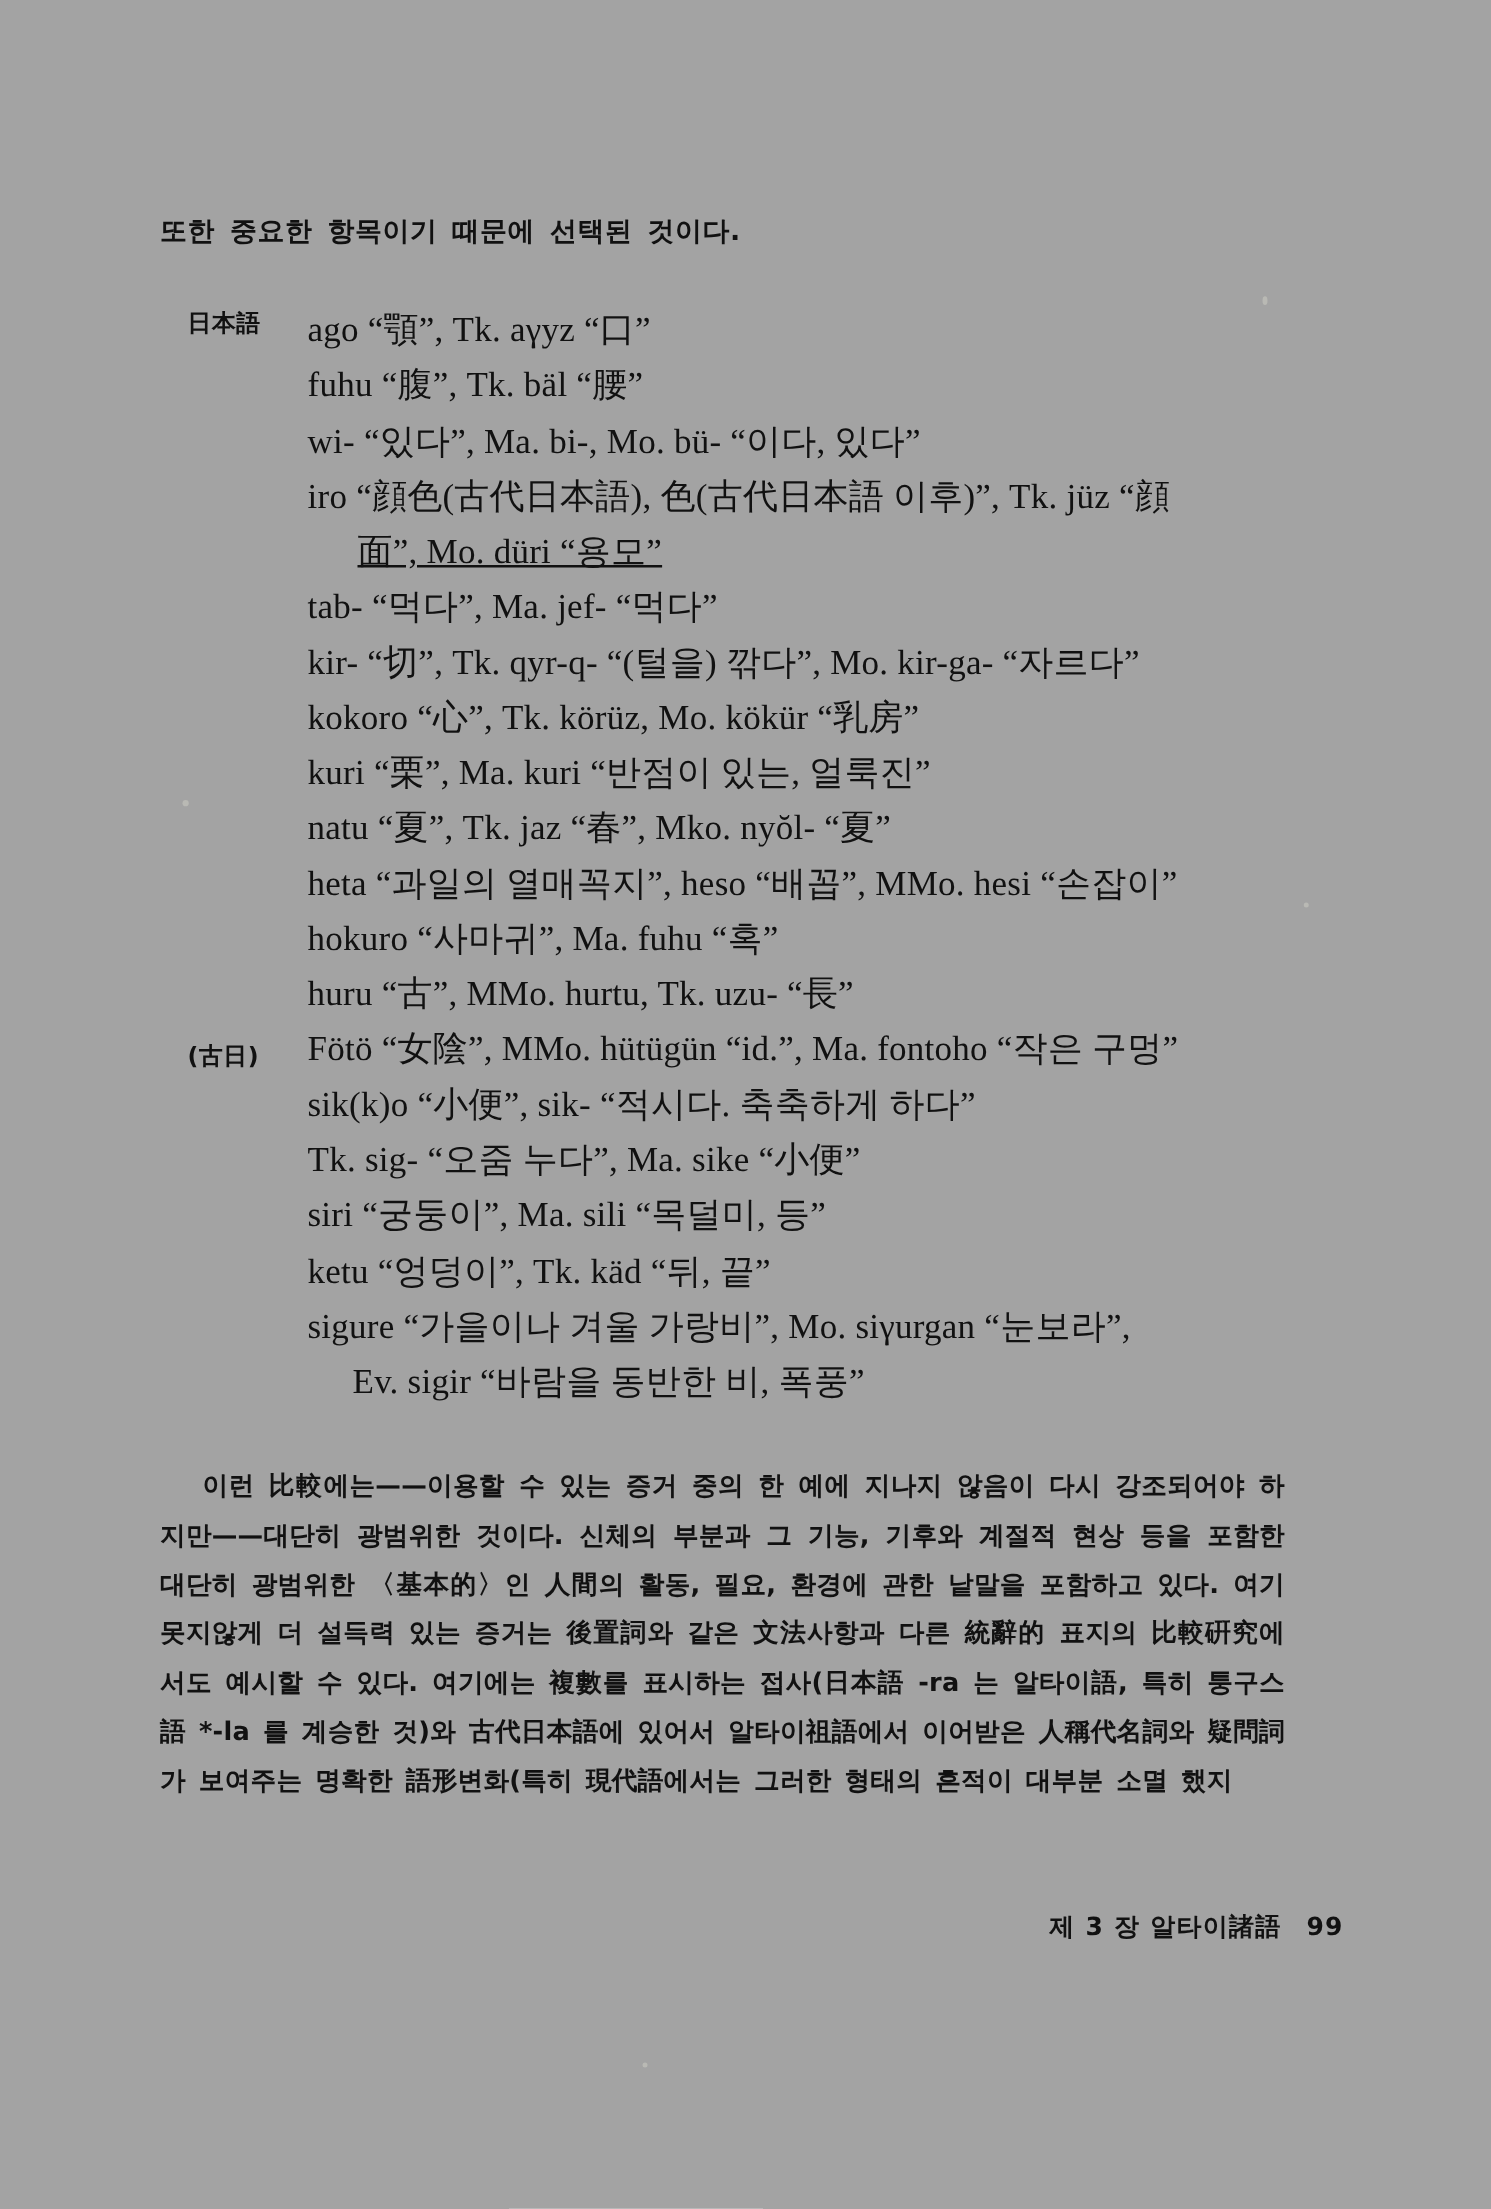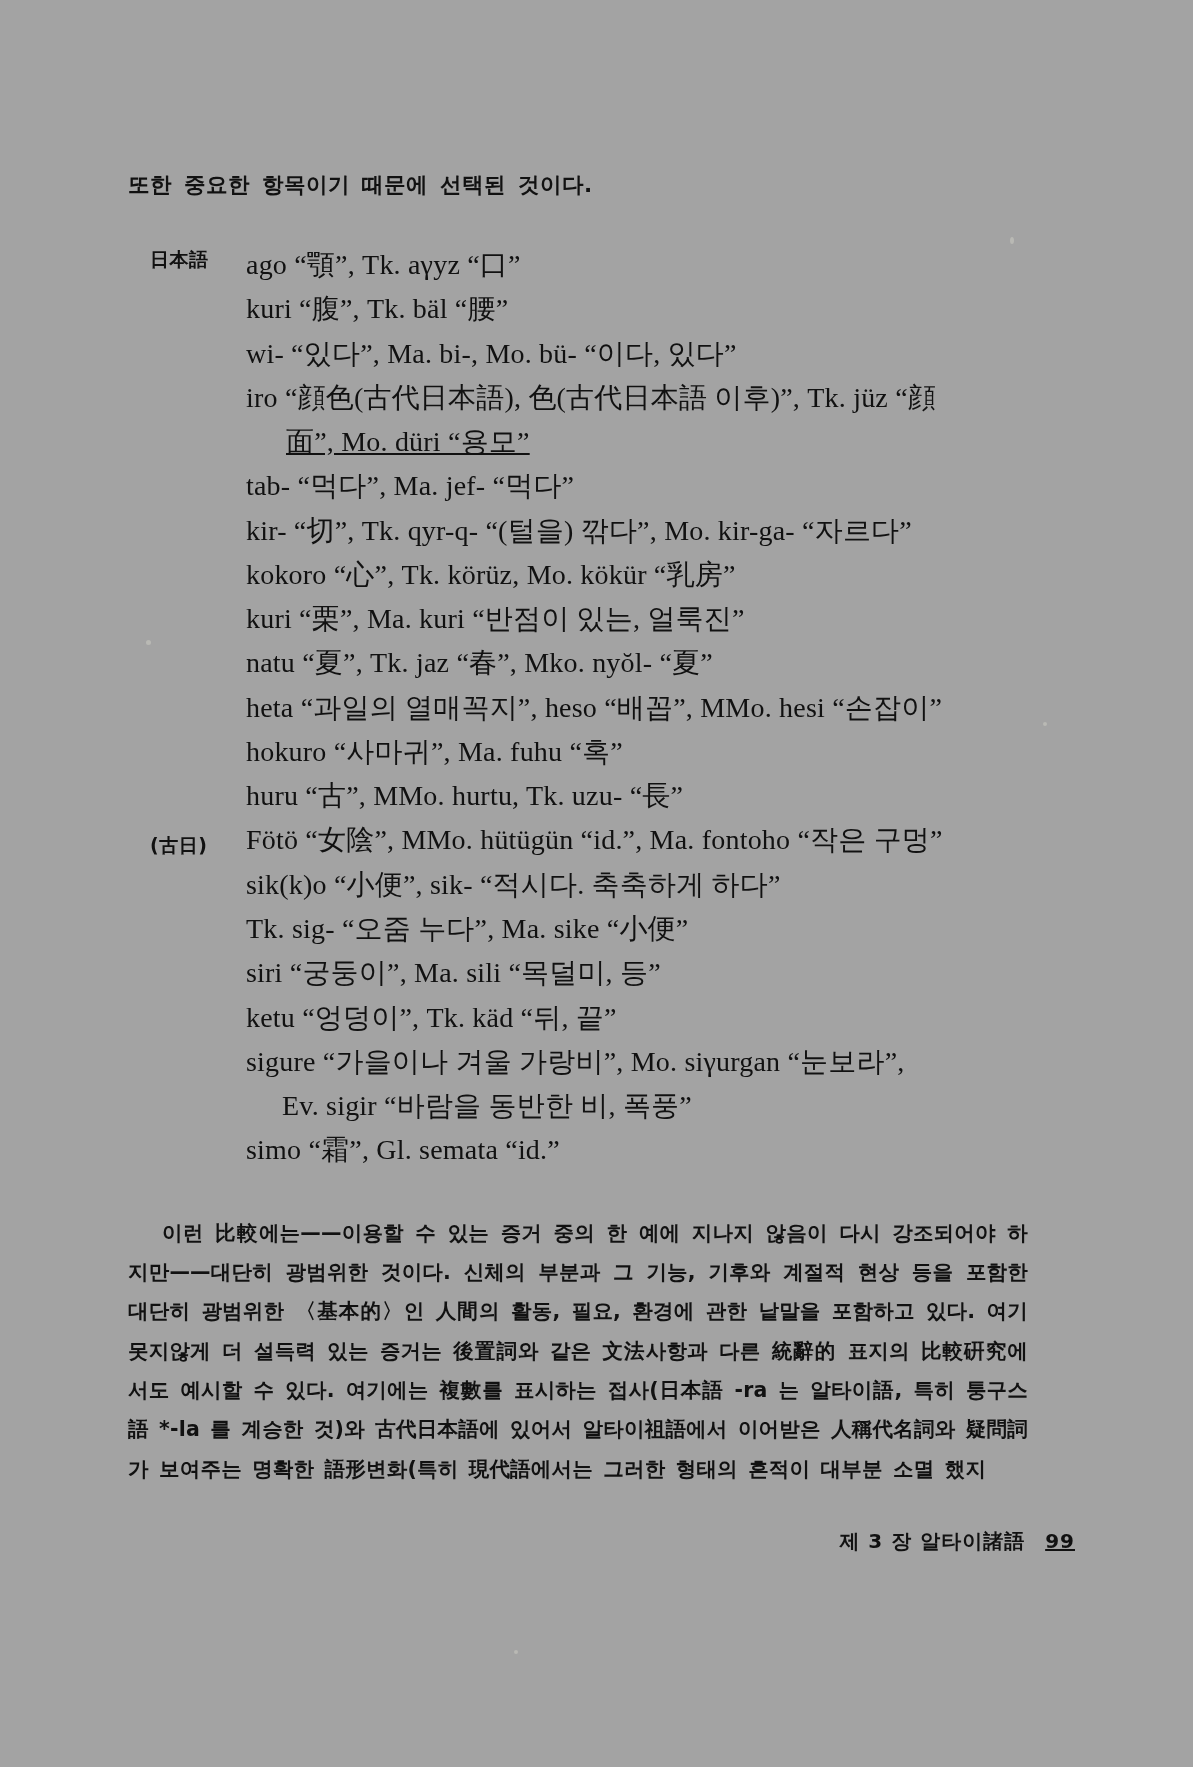--- a/index.html
+++ b/index.html
@@ -98,21 +98,20 @@
     right: 118px;
     bottom: 212px;
     font-family: "DejaVu Sans", sans-serif;
     font-size: 20px;
     font-weight: 700;
     color: #111;
     letter-spacing: 1px;
   }
   .footer .pagenum {
     margin-left: 12px;
-    text-decoration: underline;
   }
 
   .speck {
     position: absolute;
     background: #b9b9b4;
     border-radius: 50%;
   }
 </style>
 </head>
 <body>
@@ -129,21 +128,21 @@
     <p class="intro-line">또한 중요한 항목이기 때문에 선택된 것이다.</p>
 
     <div class="entry-block">
 
       <div class="entry-row">
         <div class="entry-label">日本語</div>
         <div class="entry-text">ago “顎”, Tk. aγyz “口”</div>
       </div>
       <div class="entry-row">
         <div class="entry-label"></div>
-        <div class="entry-text">kuri “腹”, Tk. bäl “腰”</div>
+        <div class="entry-text">fuhu “腹”, Tk. bäl “腰”</div>
       </div>
       <div class="entry-row">
         <div class="entry-label"></div>
         <div class="entry-text">wi- “있다”, Ma. bi-, Mo. bü- “이다, 있다”</div>
       </div>
       <div class="entry-row">
         <div class="entry-label"></div>
         <div class="entry-text">iro “顔色(古代日本語), 色(古代日本語 이후)”, Tk. jüz “顔</div>
       </div>
       <div class="entry-row indented">
@@ -203,24 +202,20 @@
         <div class="entry-label"></div>
         <div class="entry-text">ketu “엉덩이”, Tk. käd “뒤, 끝”</div>
       </div>
       <div class="entry-row">
         <div class="entry-label"></div>
         <div class="entry-text">sigure “가을이나 겨울 가랑비”, Mo. siγurgan “눈보라”,</div>
       </div>
       <div class="entry-row indented-sm">
         <div class="entry-label"></div>
         <div class="entry-text">Ev. sigir “바람을 동반한 비, 폭풍”</div>
-      </div>
-      <div class="entry-row">
-        <div class="entry-label"></div>
-        <div class="entry-text">simo “霜”, Gl. semata “id.”</div>
       </div>
 
     </div>
 
     <p class="body-para">이런 比較에는——이용할 수 있는 증거 중의 한 예에 지나지 않음이 다시 강조되어야 하지만——대단히 광범위한 것이다. 신체의 부분과 그 기능, 기후와 계절적 현상 등을 포함한 대단히 광범위한 〈基本的〉인 人間의 활동, 필요, 환경에 관한 낱말을 포함하고 있다. 여기 못지않게 더 설득력 있는 증거는 後置詞와 같은 文法사항과 다른 統辭的 표지의 比較硏究에서도 예시할 수 있다. 여기에는 複數를 표시하는 접사(日本語 -ra 는 알타이語, 특히 퉁구스語 *-la 를 계승한 것)와 古代日本語에 있어서 알타이祖語에서 이어받은 人稱代名詞와 疑問詞가 보여주는 명확한 語形변화(특히 現代語에서는 그러한 형태의 흔적이 대부분 소멸 했지</p>
 
   </div>
 
   <div class="footer">
     <span>제 3 장   알타이諸語</span>

